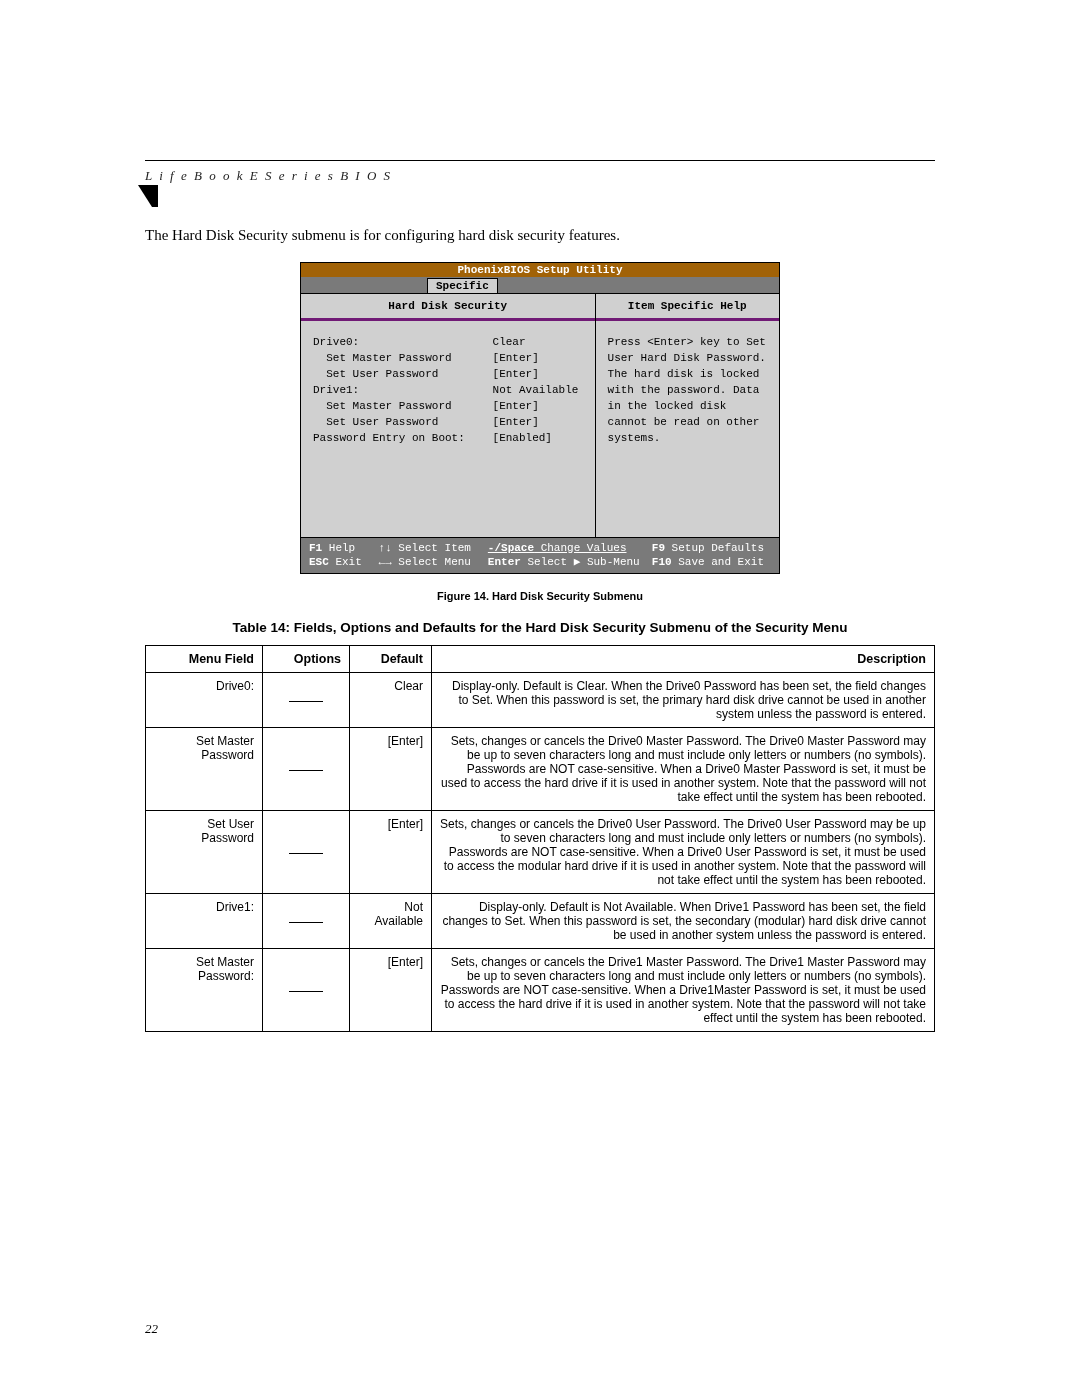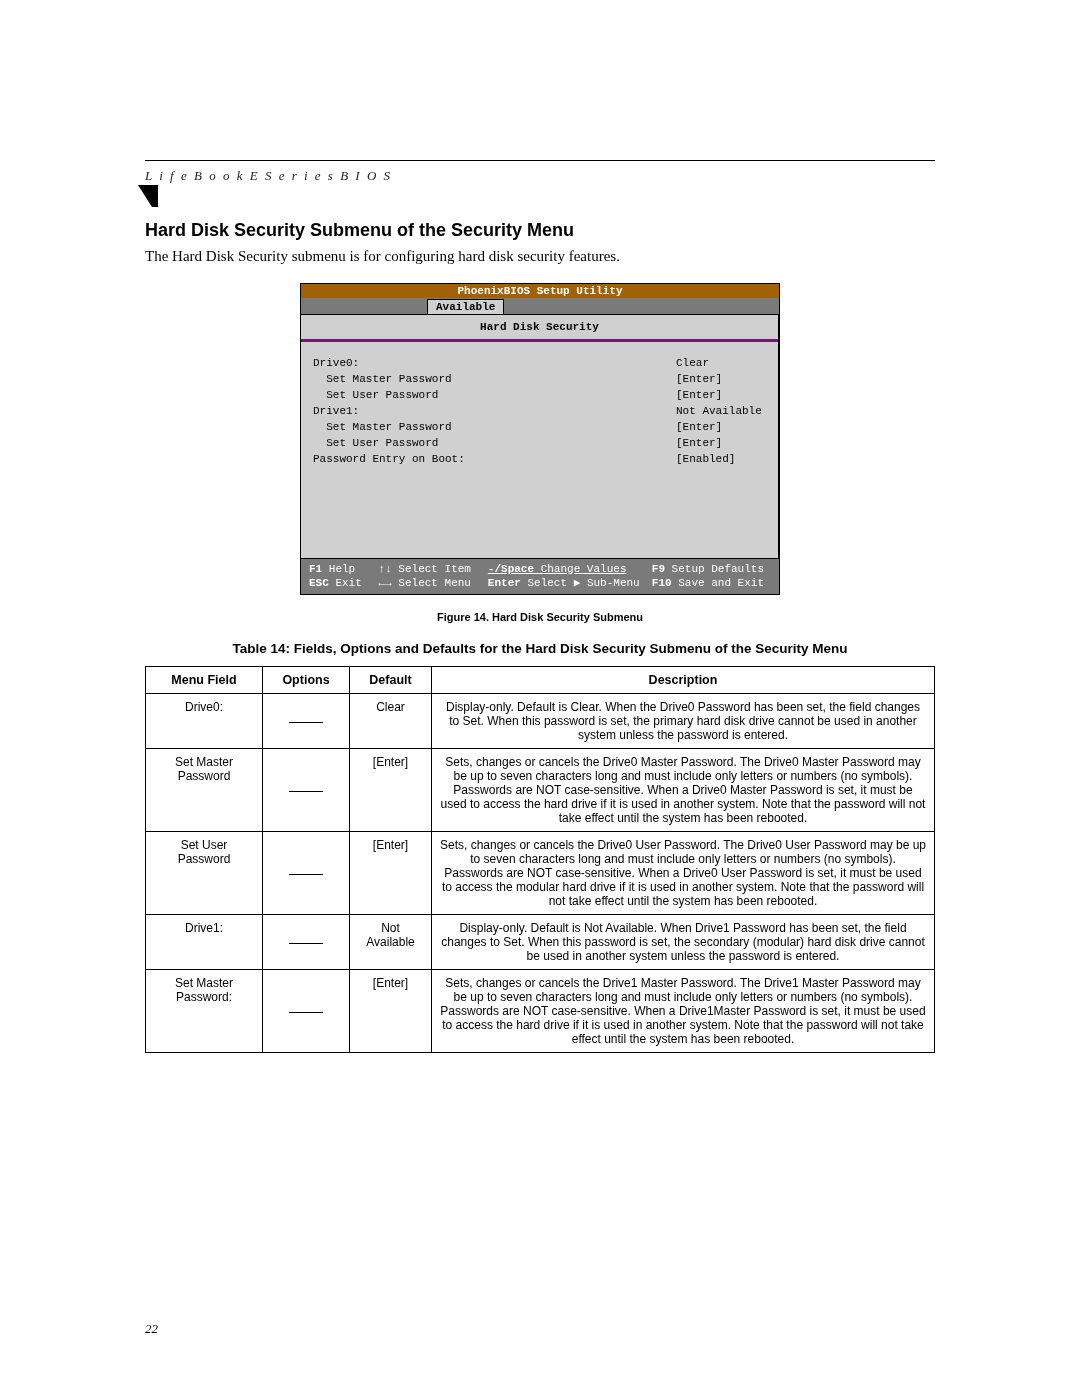--- a/index.html
+++ b/index.html
@@ -156,21 +156,21 @@
   table.fields {
     width: 100%;
     border-collapse: collapse;
     font-family: Arial, Helvetica, sans-serif;
     font-size: 12px;
   }
   table.fields th, table.fields td {
     border: 1px solid #000;
     padding: 6px 8px;
     vertical-align: top;
-    text-align: center;
+    text-align: right;
   }
   table.fields th {
     font-weight: bold;
     font-size: 12.5px;
   }
   table.fields td.opt {
     text-align: center;
     vertical-align: middle;
     width: 70px;
   }
@@ -193,27 +193,26 @@
 </head>
 <body>
 
 <div class="page">
   <div class="outer-rule"></div>
   <div class="header-line">L i f e B o o k   E   S e r i e s   B I O S</div>
   <div class="black-tab"></div>
   <div class="black-tab-rect"></div>
 
   <div class="content">
-    <h2 class="section-title">Hard Disk Security Submenu of the Security Menu</h2>
     <p class="intro">The Hard Disk Security submenu is for configuring hard disk security features.</p>
 
     <div class="bios-box">
       <div class="bios-title-bar">PhoenixBIOS Setup Utility</div>
       <div class="bios-tabs">
-        <div class="bios-tab">Available</div>
+        <div class="bios-tab">Specific</div>
       </div>
       <div class="bios-body">
         <div class="bios-left">
           <div class="bios-sub-header">Hard Disk Security</div>
           <div class="bios-panel" id="bios-items">
               <div class="bios-row">
                 <div class="lbl">Drive0:</div>
                 <div class="val">Clear</div>
               </div>
               <div class="bios-row">
@@ -238,20 +237,24 @@
               </div>
               <div class="bios-row">
                 <div class="lbl"></div>
                 <div class="val"></div>
               </div>
               <div class="bios-row">
                 <div class="lbl">Password Entry on Boot:</div>
                 <div class="val">[Enabled]</div>
               </div>
             </div>
+        </div>
+        <div class="bios-right">
+          <div class="bios-sub-header">Item Specific Help</div>
+          <div class="bios-panel">Press &lt;Enter&gt; key to Set User Hard Disk Password. The hard disk is locked with the password. Data in the locked disk cannot be read on other systems.</div>
         </div>
       </div>
       <div class="bios-footer">
         <div class="row" id="bios-f1">
             <span class="cell" style="width: 70px;"><span class="k">F1</span> Help</span>
             <span class="cell" style="width: 110px;"><span class="k">↑↓</span> Select Item</span>
             <span class="cell" style="width: 165px; text-decoration: underline;"><span class="k">-/Space</span> Change Values</span>
             <span class="cell" style="width: 120px;"><span class="k">F9</span> Setup Defaults</span>
           </div>
         <div class="row" id="bios-f2">

